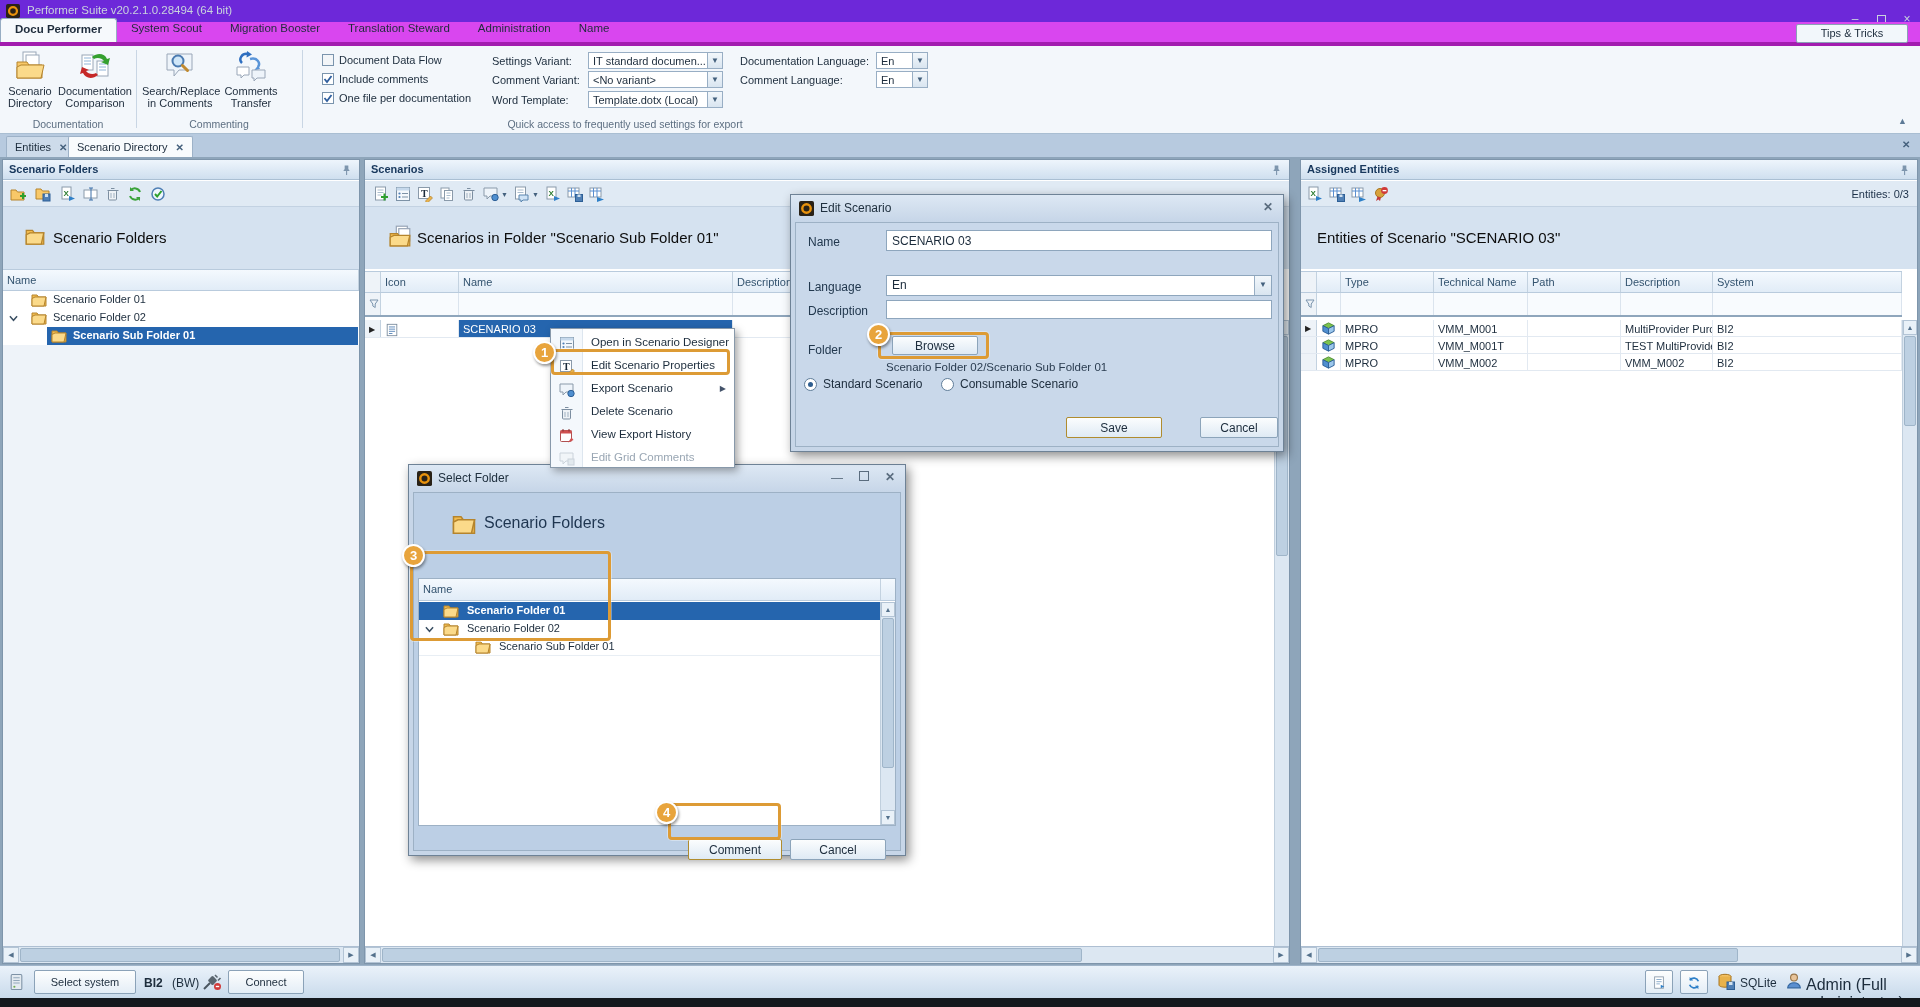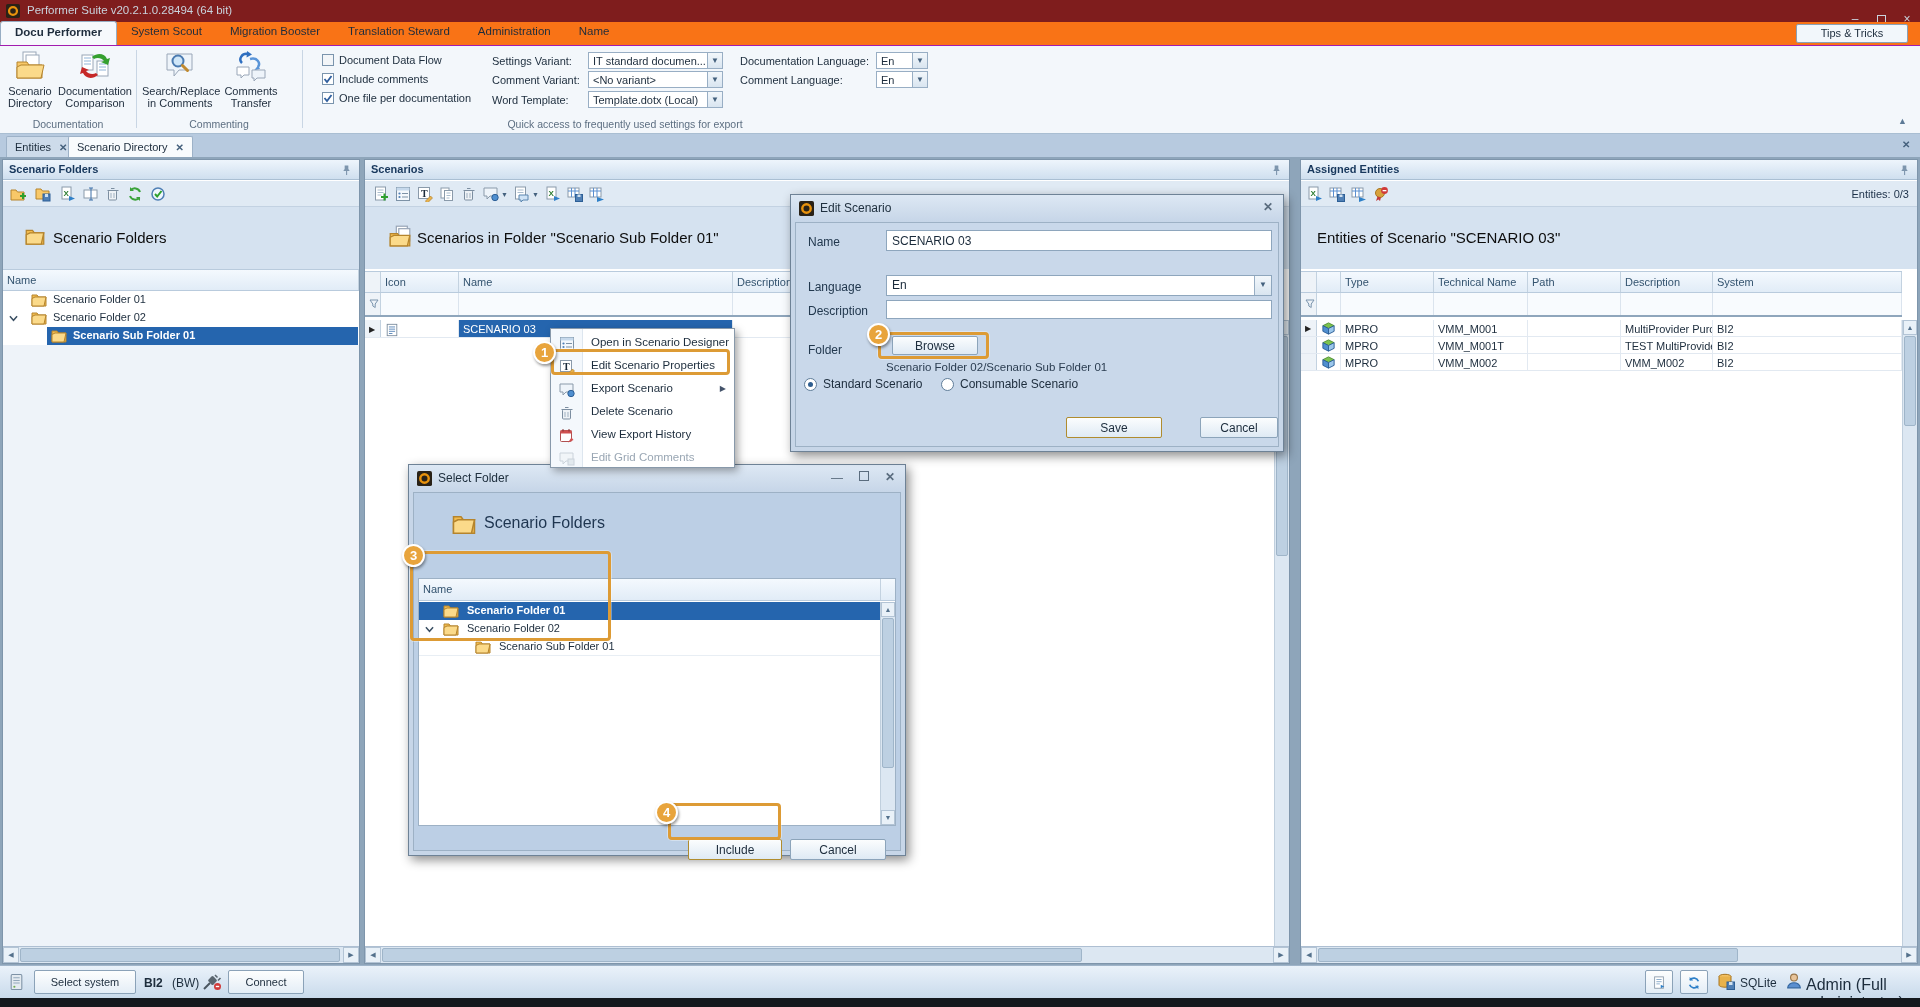--- a/index.html
+++ b/index.html
@@ -2,24 +2,24 @@
 <html><head>
 <meta charset="utf-8">
 <style>
   *{margin:0;padding:0;box-sizing:border-box}
   html,body{width:1920px;height:1007px;overflow:hidden}
   body{font-family:"Liberation Sans",sans-serif;font-size:11px;color:#1c2c3c;background:#14181d}
   #app{position:relative;width:1920px;height:1007px;background:#8ea5ba;overflow:hidden}
   .ap{position:absolute}
   svg{display:block}
   
-  .titlebar{left:0;top:0;width:1920px;height:38px;background:#7f1d1d;color:#c9d3dd;display:flex;align-items:center}
+  .titlebar{left:0;top:0;width:1920px;height:38px;background:#6d28d9;color:#c9d3dd;display:flex;align-items:center}
   .winbtn{width:26px;height:22px;display:flex;align-items:center;justify-content:center;color:#c9d3dd;font-size:12px}
   
-  .menubar{left:0;top:22px;width:1920px;height:24px;background:#f97316;border-bottom:1px solid #a21caf;display:flex;align-items:flex-end}
+  .menubar{left:0;top:22px;width:1920px;height:24px;background:#d946ef;border-bottom:4px solid #a21caf;display:flex;align-items:flex-end}
   .mtab{padding:4px 14px;height:24px;color:#1e2c3c;font-size:11.5px}
   .mtab.active{background:#f6f9fc;border:1px solid #97adc3;border-bottom:none;border-radius:3px 3px 0 0;font-weight:bold}
   .tipsbtn{position:absolute;right:12px;top:2px;width:112px;height:19px;background:#f2f7fb;border:1px solid #8aa0b6;border-radius:2px;text-align:center;line-height:17px}
   
   .ribbon{left:0;top:46px;width:1920px;height:88px;background:#f3f7fb;border-bottom:1px solid #a9bed2}
   .rbtn{position:absolute;top:4px;text-align:center;color:#1e2c3c;font-size:11px;line-height:12px}
   .rbtn .ic{margin:0 auto 3px}
   .rcap{position:absolute;top:72px;height:14px;color:#5d6f82;font-size:10.5px;text-align:center}
   .rsep{position:absolute;top:4px;width:1px;height:78px;background:#c9d6e4}
   .cb{position:absolute;display:flex;align-items:center;gap:5px}
@@ -661,21 +661,21 @@
               </svg>
             </span>
           <span class="trlabel" style="left:80px">Scenario Sub Folder 01</span>
         </div>
         <div class="vscroll" style="right:0;top:23px;bottom:0">
           <span class="sbtn" style="left:0;top:0;width:14px;height:15px">▲</span>
           <span class="sbtn" style="left:0;bottom:0;width:14px;height:15px">▼</span>
           <span class="sthumb" style="left:1px;top:16px;width:12px;height:150px"></span>
         </div>
       </div>
-      <div class="dbtn" style="left:274px;top:346px;width:94px;border-color:#b08c2e">Include</div>
+      <div class="dbtn" style="left:274px;top:346px;width:94px;border-color:#b08c2e">Comment</div>
       <div class="dbtn" style="left:376px;top:346px;width:96px">Cancel</div>
     </div>
   </div>
 
   <div class="ctxmenu">
     <div class="ctxgut"></div>
     <div class="mi" style="top:3px">
       <span class="mic">
           <svg width="16" height="16" viewBox="0 0 16 16">
             <rect x="1.5" y="1.5" width="13" height="13" fill="#f4f8fc" stroke="#7d92a6"></rect>

